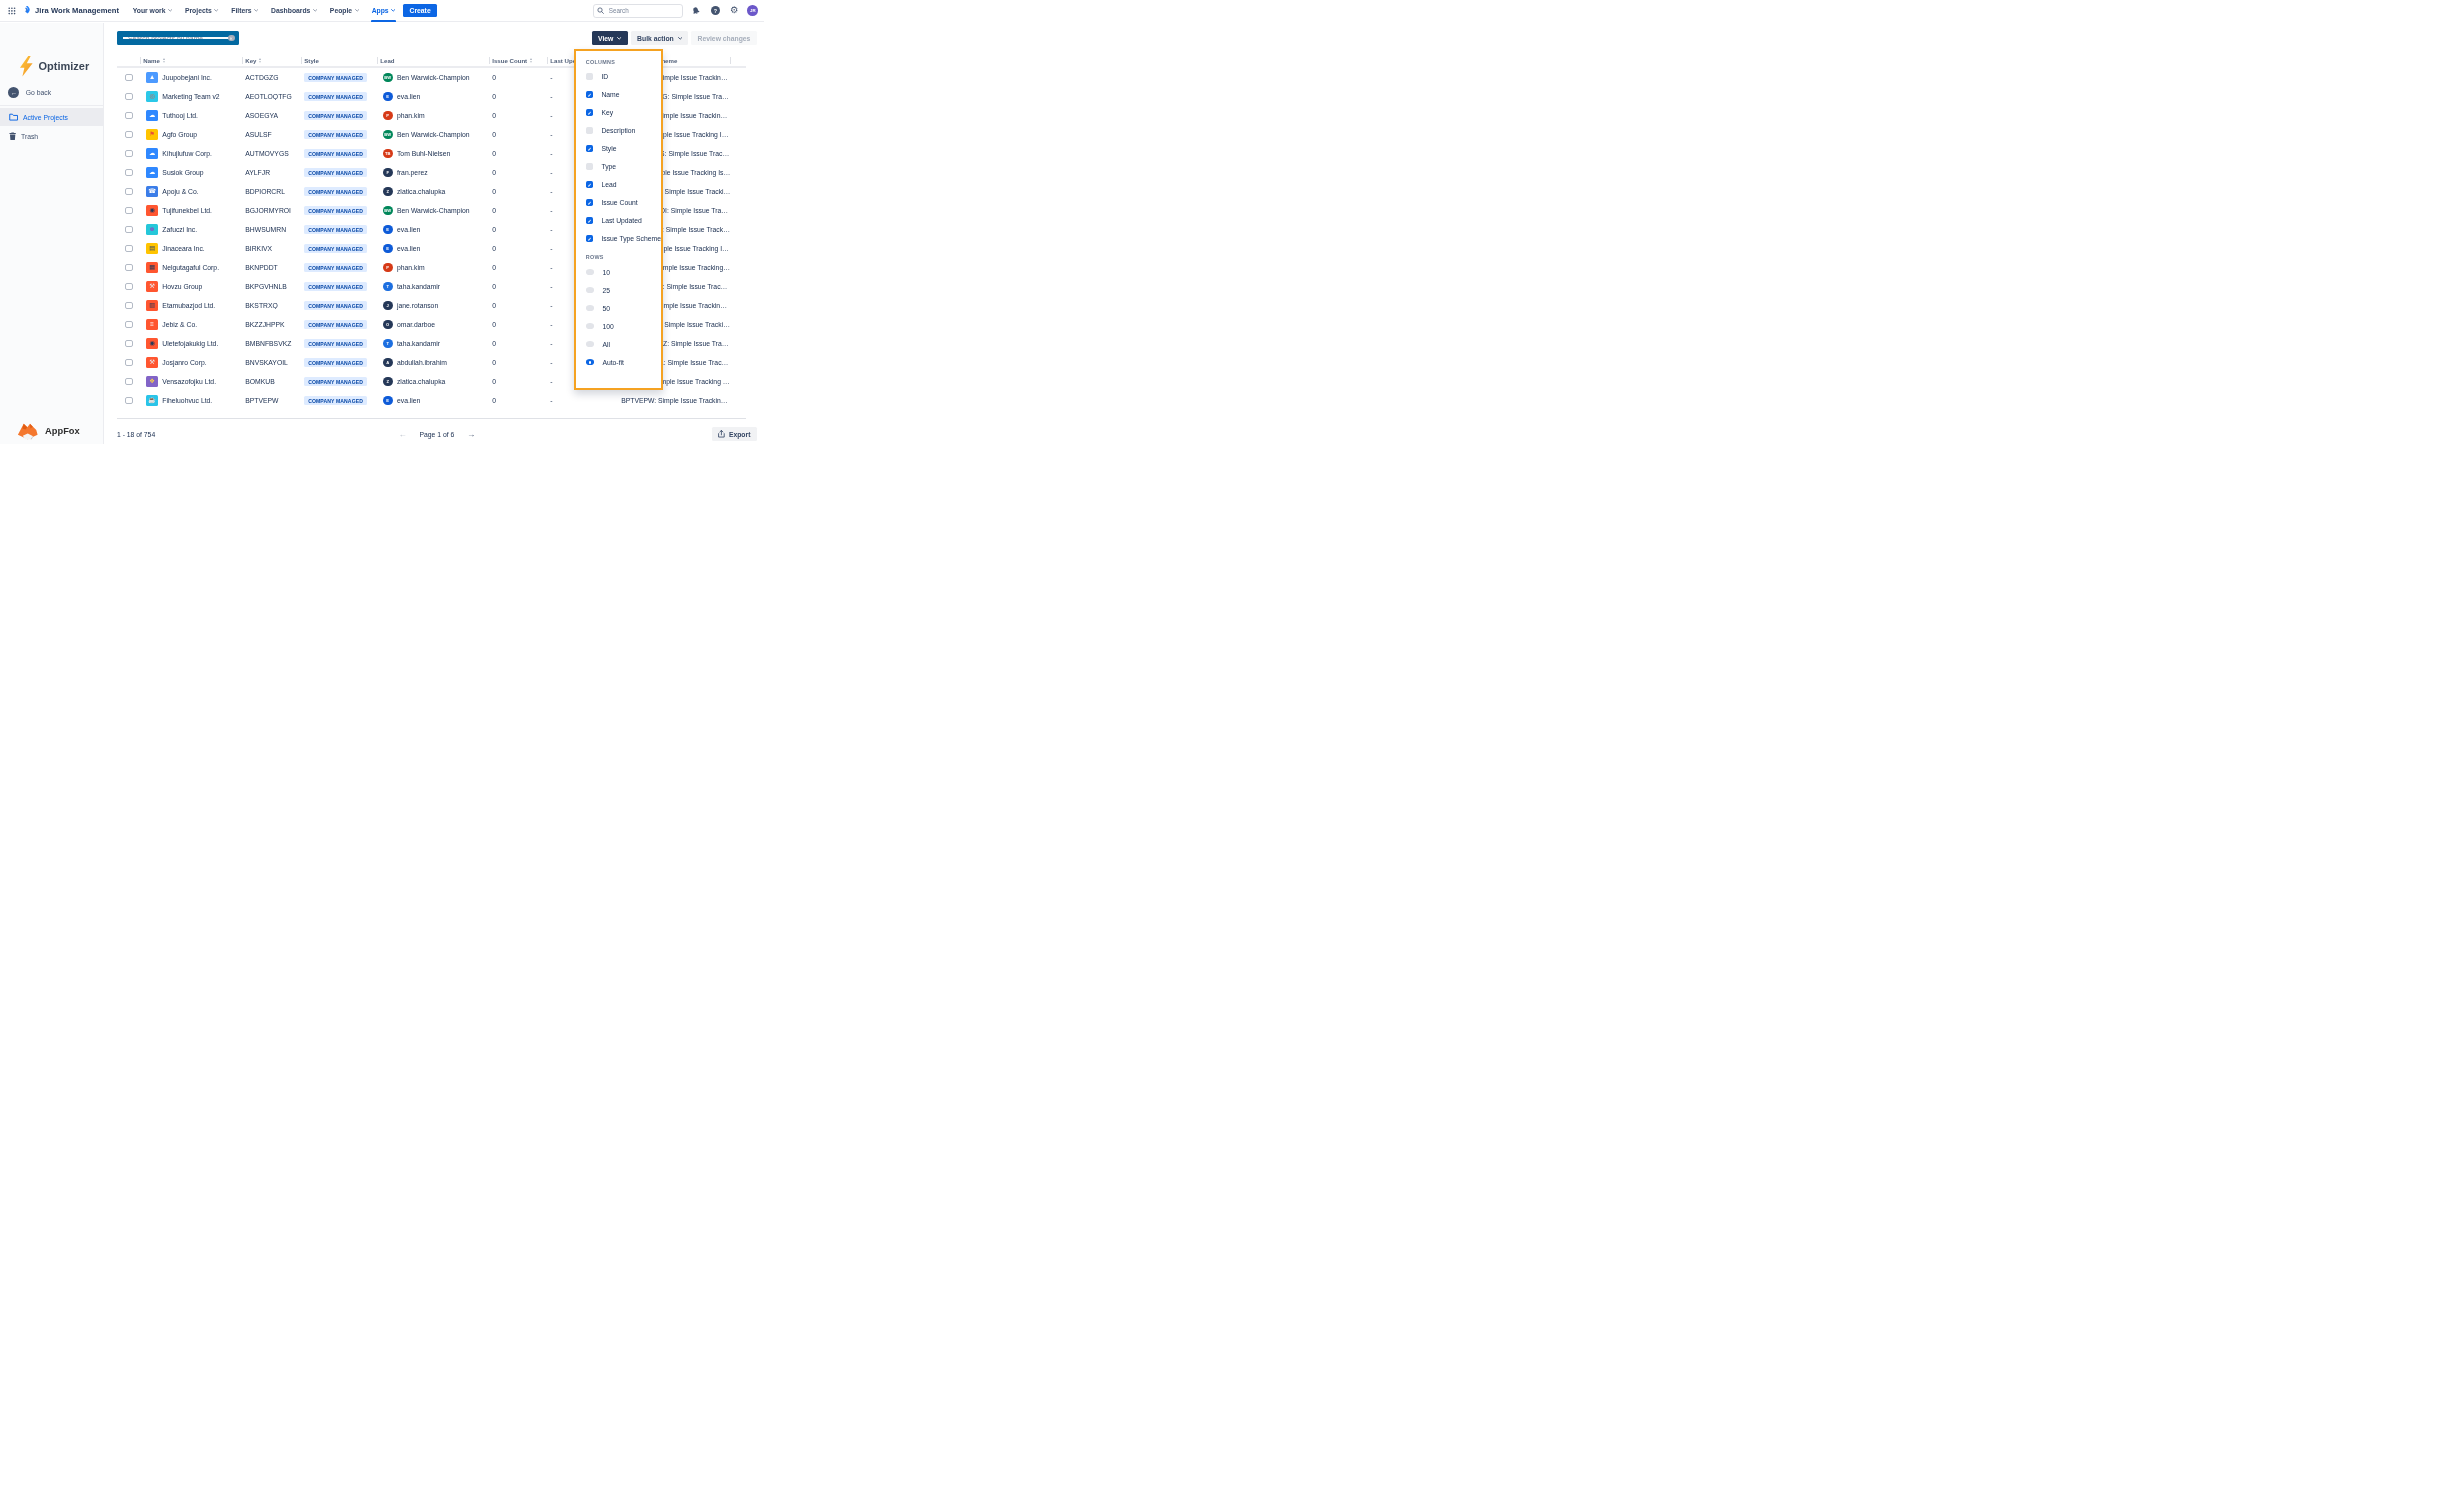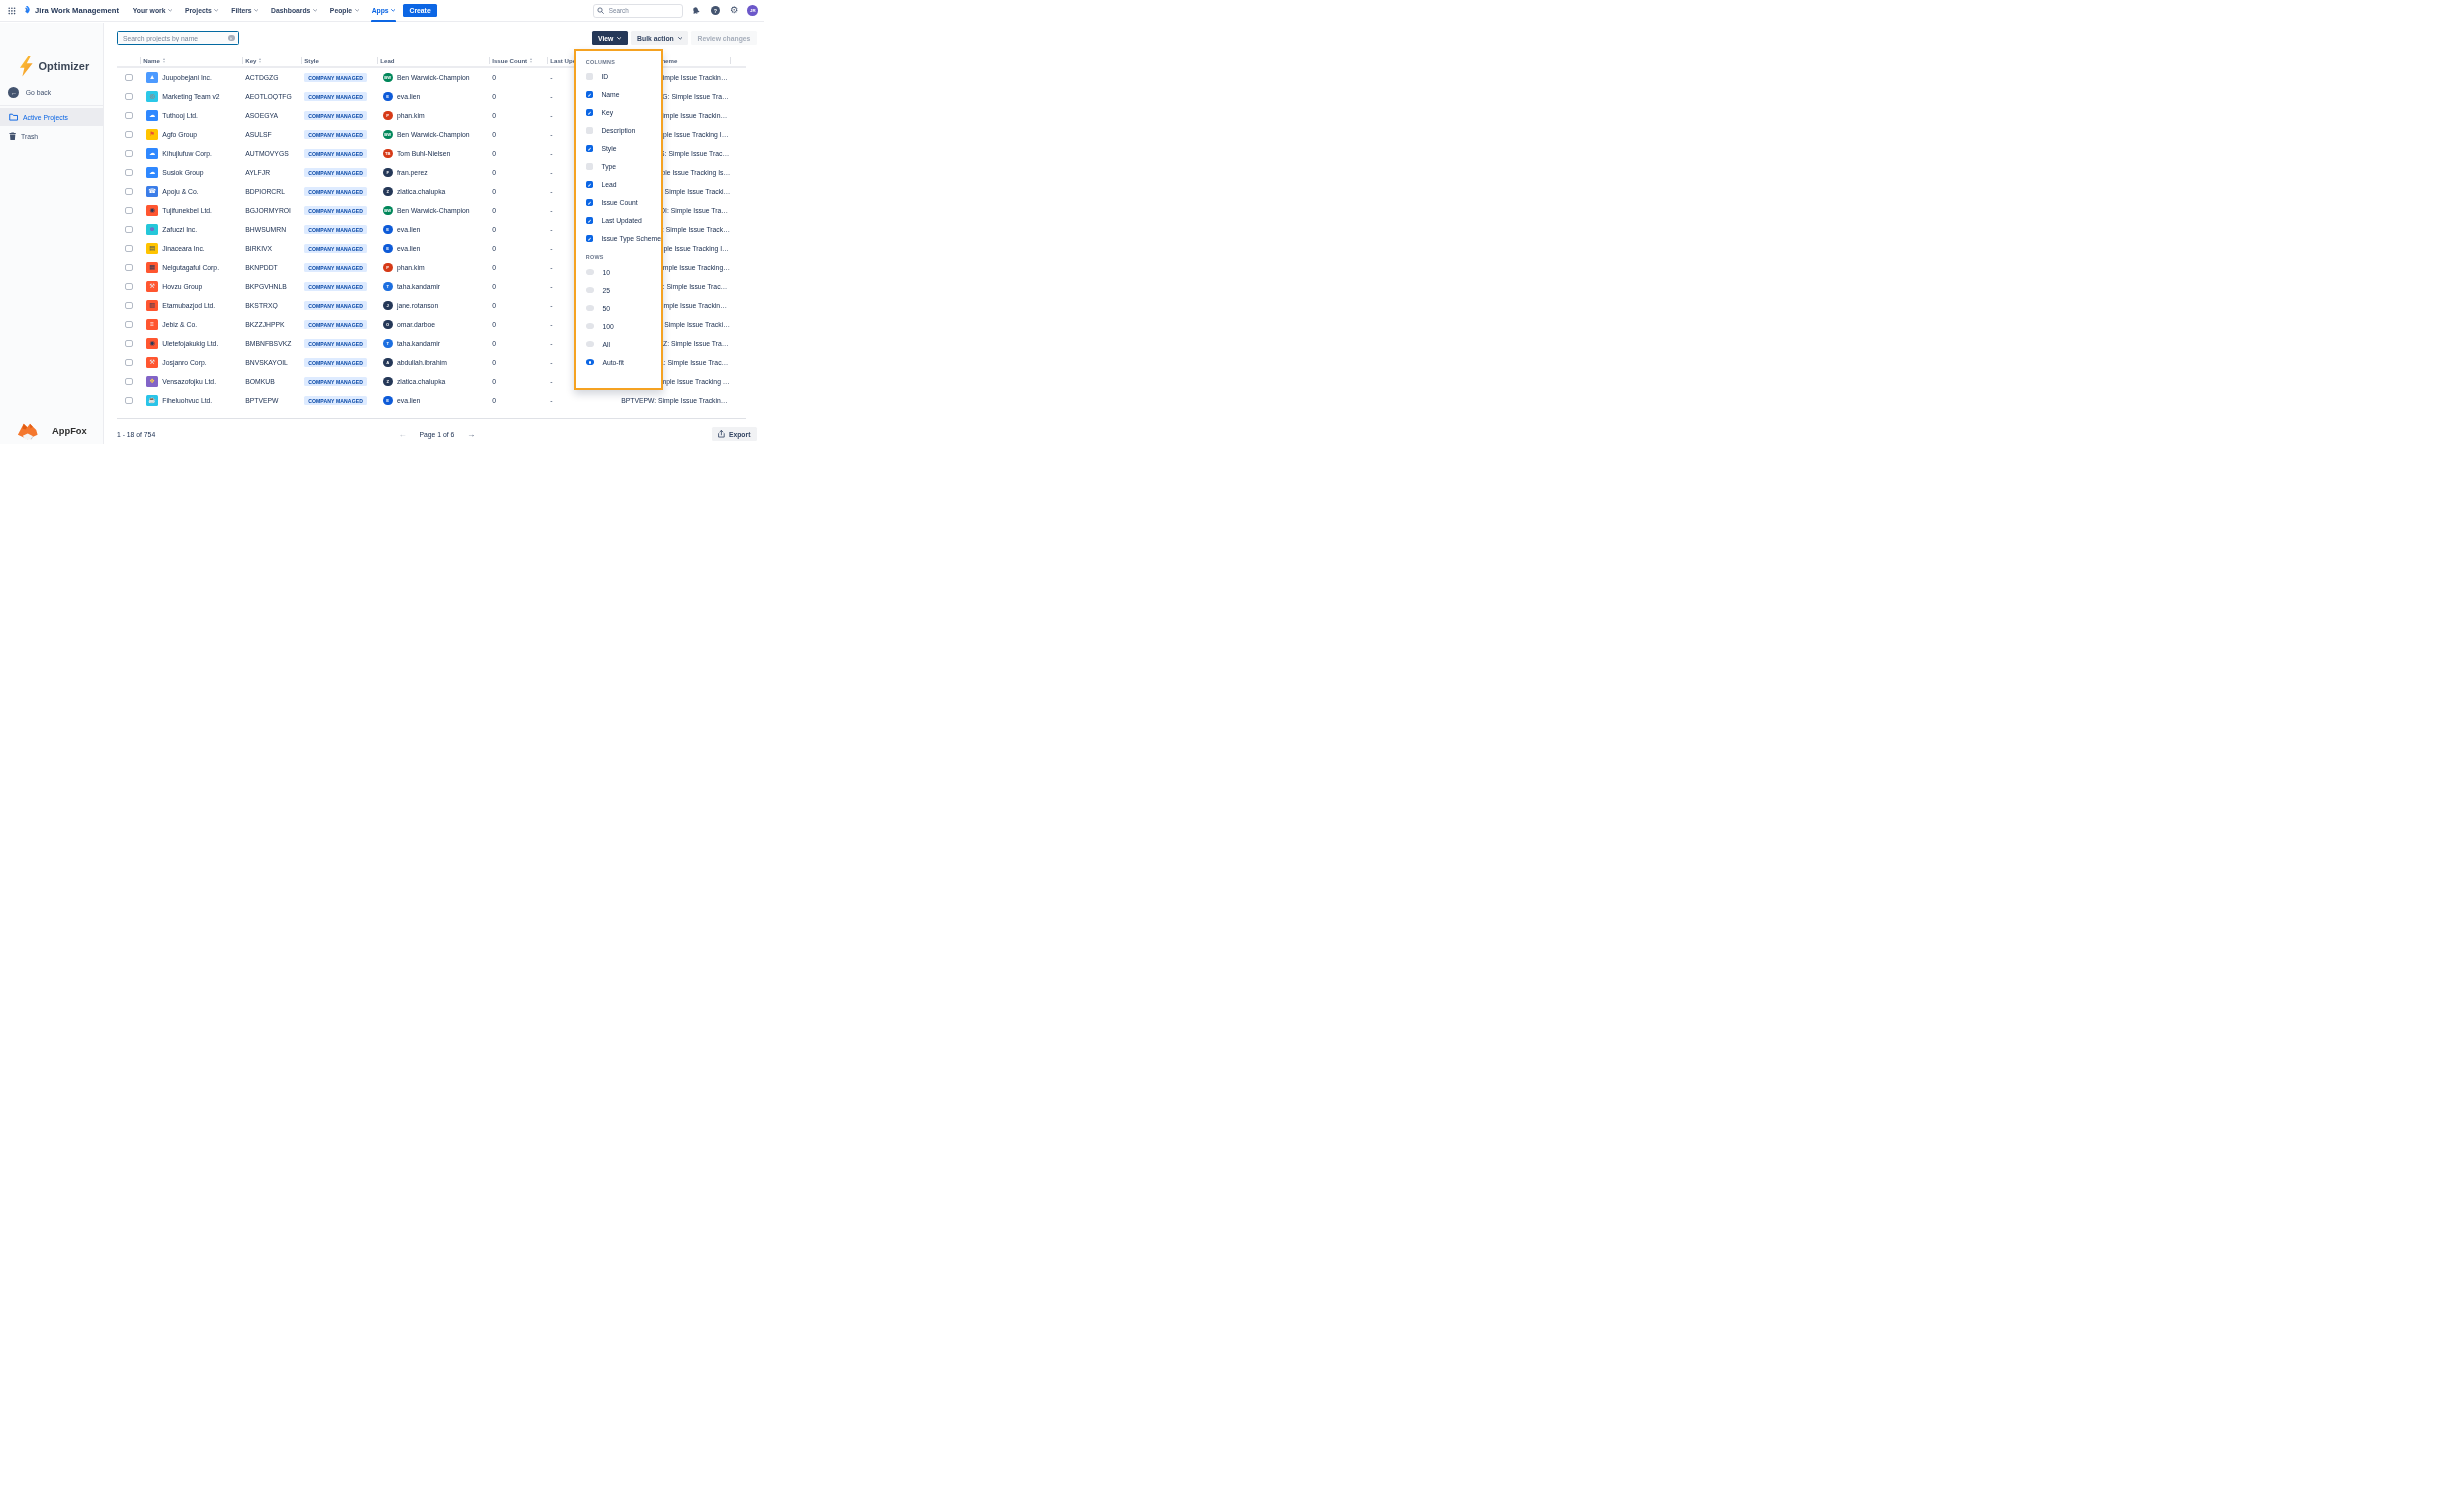--- a/index.html
+++ b/index.html
@@ -40,29 +40,29 @@
   .side-logo .app-name { font-size:11px; font-weight:600; color:#3B4656; }
   .goback { position:absolute; top:64px; left:8.3px; display:flex; align-items:center; gap:6.3px; cursor:pointer; }
   .goback-circle { width:11.2px; height:11.2px; border-radius:50%; background:#44546F; color:#fff; display:flex;
                    align-items:center; justify-content:center; font-size:6.3px; }
   .goback-label { font-size:6.8px; color:#42526E; }
   .side-divider { position:absolute; top:82px; left:0; right:0; height:0.5px; background:#EBECF0; }
   .side-item { position:absolute; left:0; right:0; height:18px; display:flex; align-items:center; gap:4.9px;
                padding-left:8.8px; font-size:6.8px; color:#42526E; cursor:pointer; }
   .side-item.active-item { top:85px; background:#EBECF0; color:#0C66E4; font-weight:500; }
   .side-item.trash-item { top:104px; }
-  .appfox { position:absolute; bottom:3.9px; left:16.6px; display:flex; align-items:center; gap:14px;justify-content:center; }
+  .appfox { position:absolute; bottom:3.9px; left:16.6px; display:flex; align-items:center; gap:7px;justify-content:center; }
   .appfox .brand { font-size:9.3px; font-weight:600; color:#2E2E2E; }
 
   
   .content { position:absolute; top:23px; left:104px; right:0; bottom:0; background:#fff; }
 
   .toolbar { position:absolute; top:7.8px; left:13px; right:7.3px; height:14.6px; display:flex; align-items:center; }
   .proj-search { position:relative; }
-  .proj-search input { width:122px; height:14.6px; border:1px solid #0369a1; border-radius:1.5px; background:#FAFBFC;
+  .proj-search input { width:122px; height:14.6px; border:6px solid #0369a1; border-radius:1.5px; background:#FAFBFC;
                        font-size:6.8px; padding:0 14.6px 0 4.9px; color:#172B4D; outline:none; font-family:inherit; }
   .proj-search input::placeholder { color:#7A869A; }
   .clear-btn { position:absolute; right:4.4px; top:3.9px; width:6.8px; height:6.8px; border-radius:50%; background:#A5ADBA;
                color:#fff; font-size:3.9px; display:flex; align-items:center; justify-content:center; cursor:pointer; }
   .toolbar-right { margin-left:auto; display:flex; gap:2.9px; }
   .tb-btn { height:14px; border:none; border-radius:1.5px; font-size:6.8px; font-weight:600; font-family:inherit;
             display:flex; align-items:center; gap:3.9px; padding:0 6.3px; cursor:pointer; }
   .tb-view { background:#253858; color:#fff; }
   .tb-bulk { background:#F1F2F4; color:#344563; }
   .tb-review { background:#F7F8F9; color:#A5ADBA; cursor:default; }

